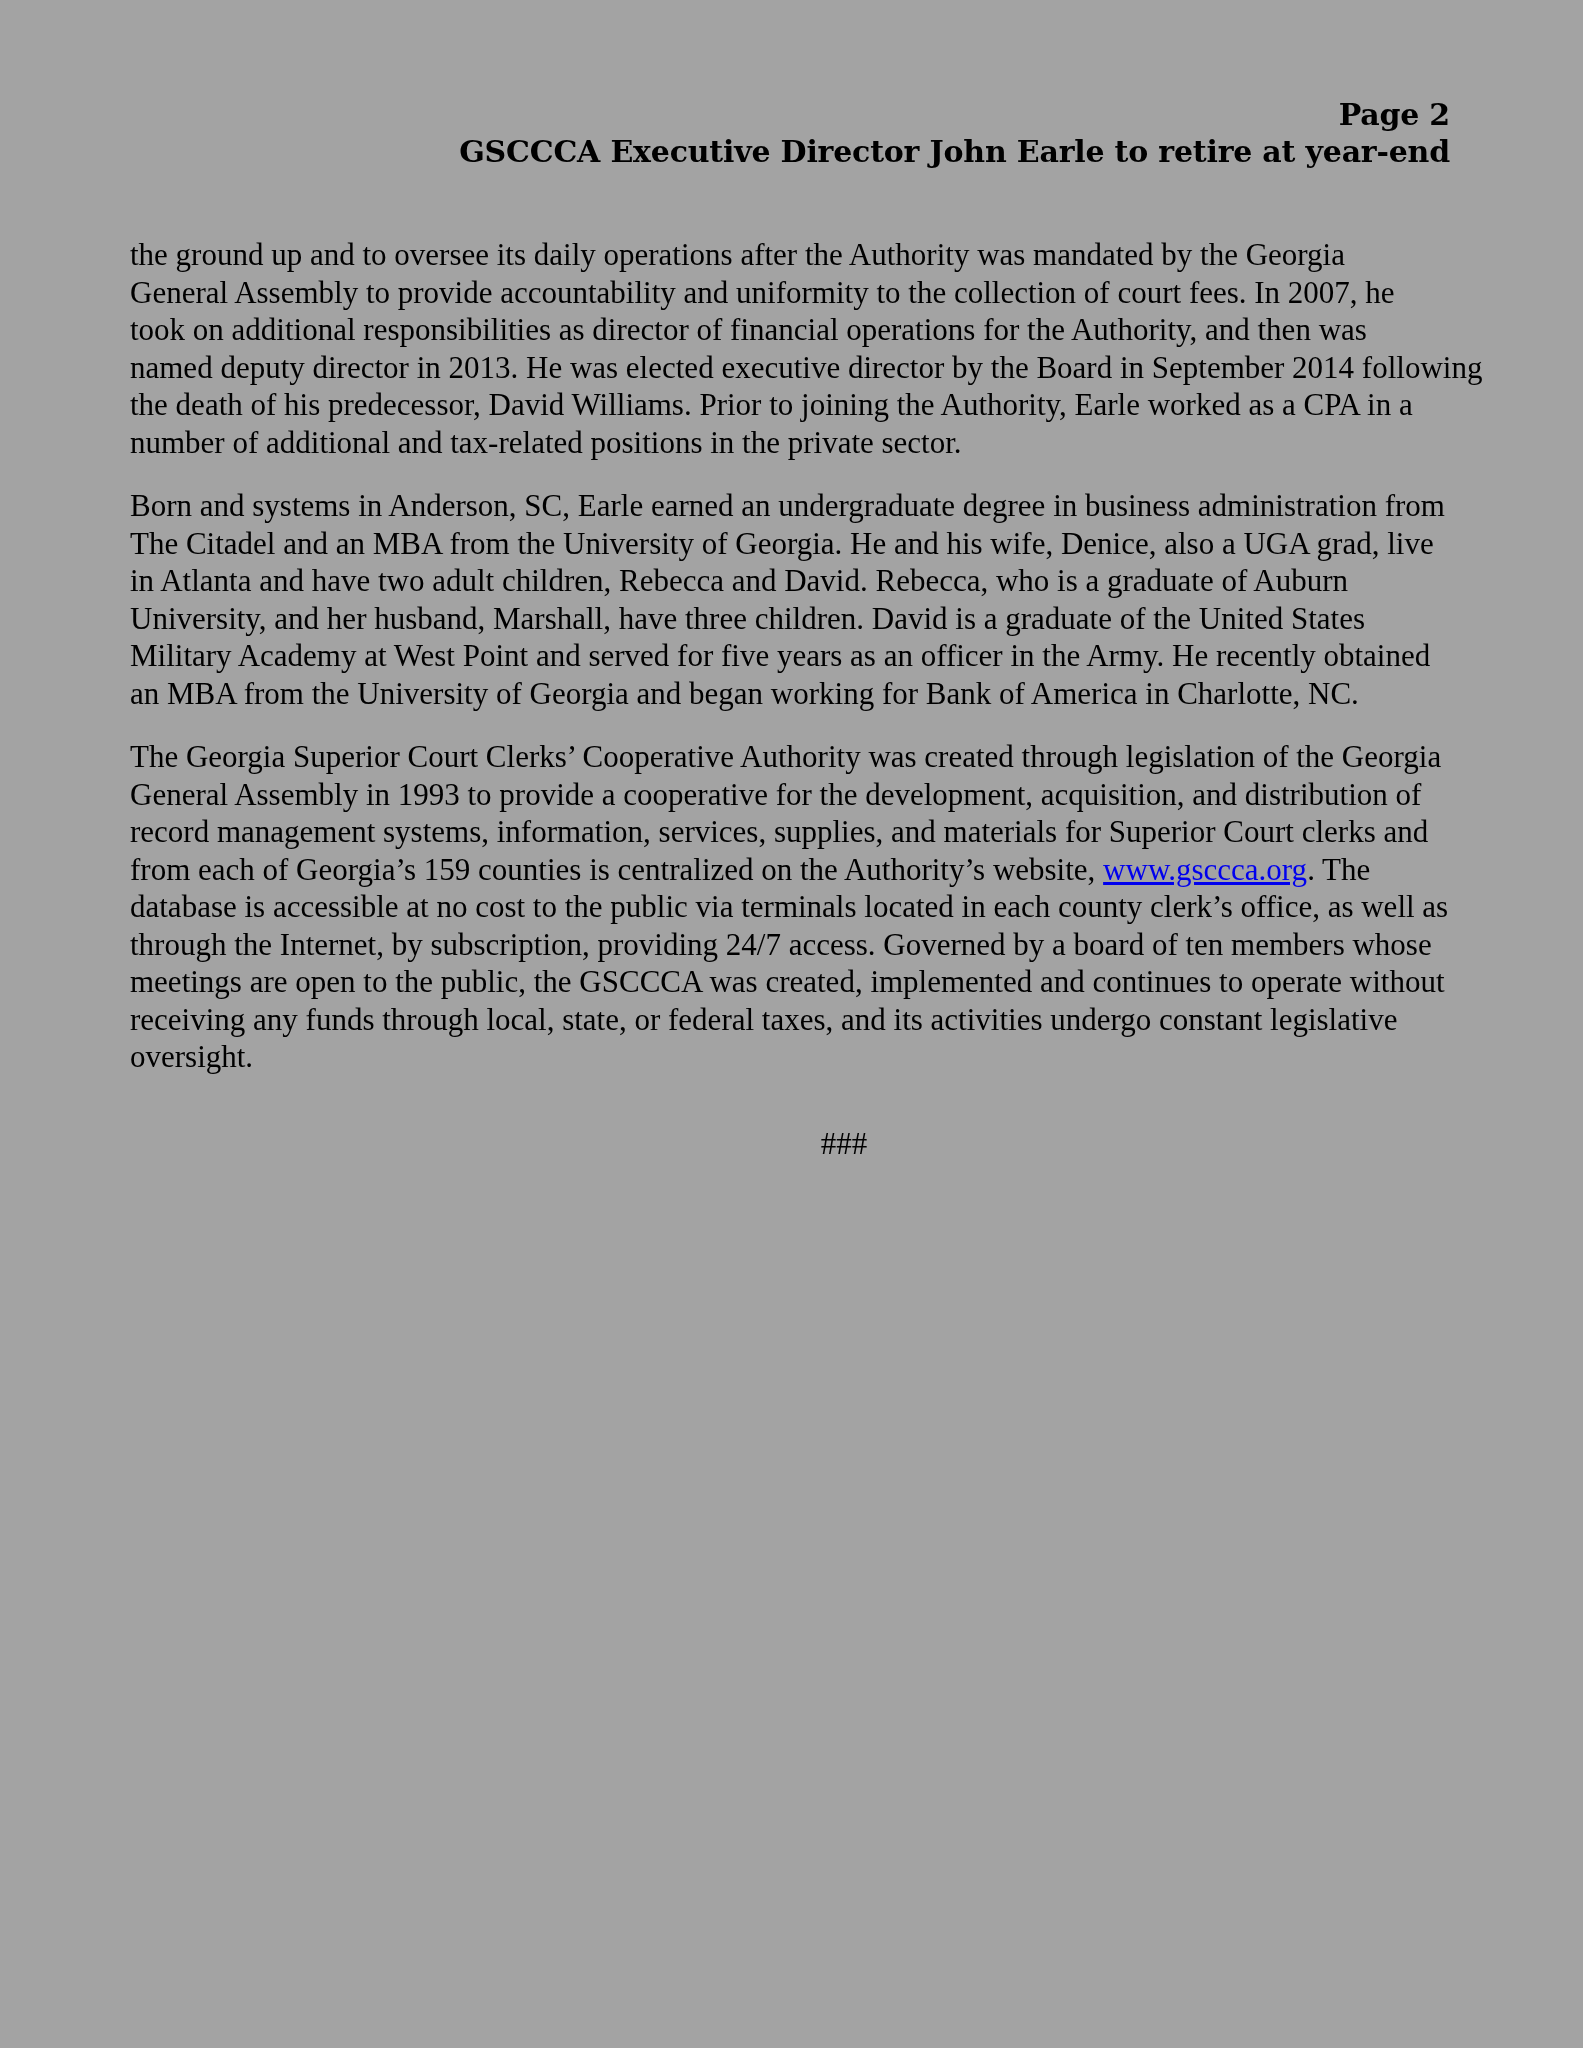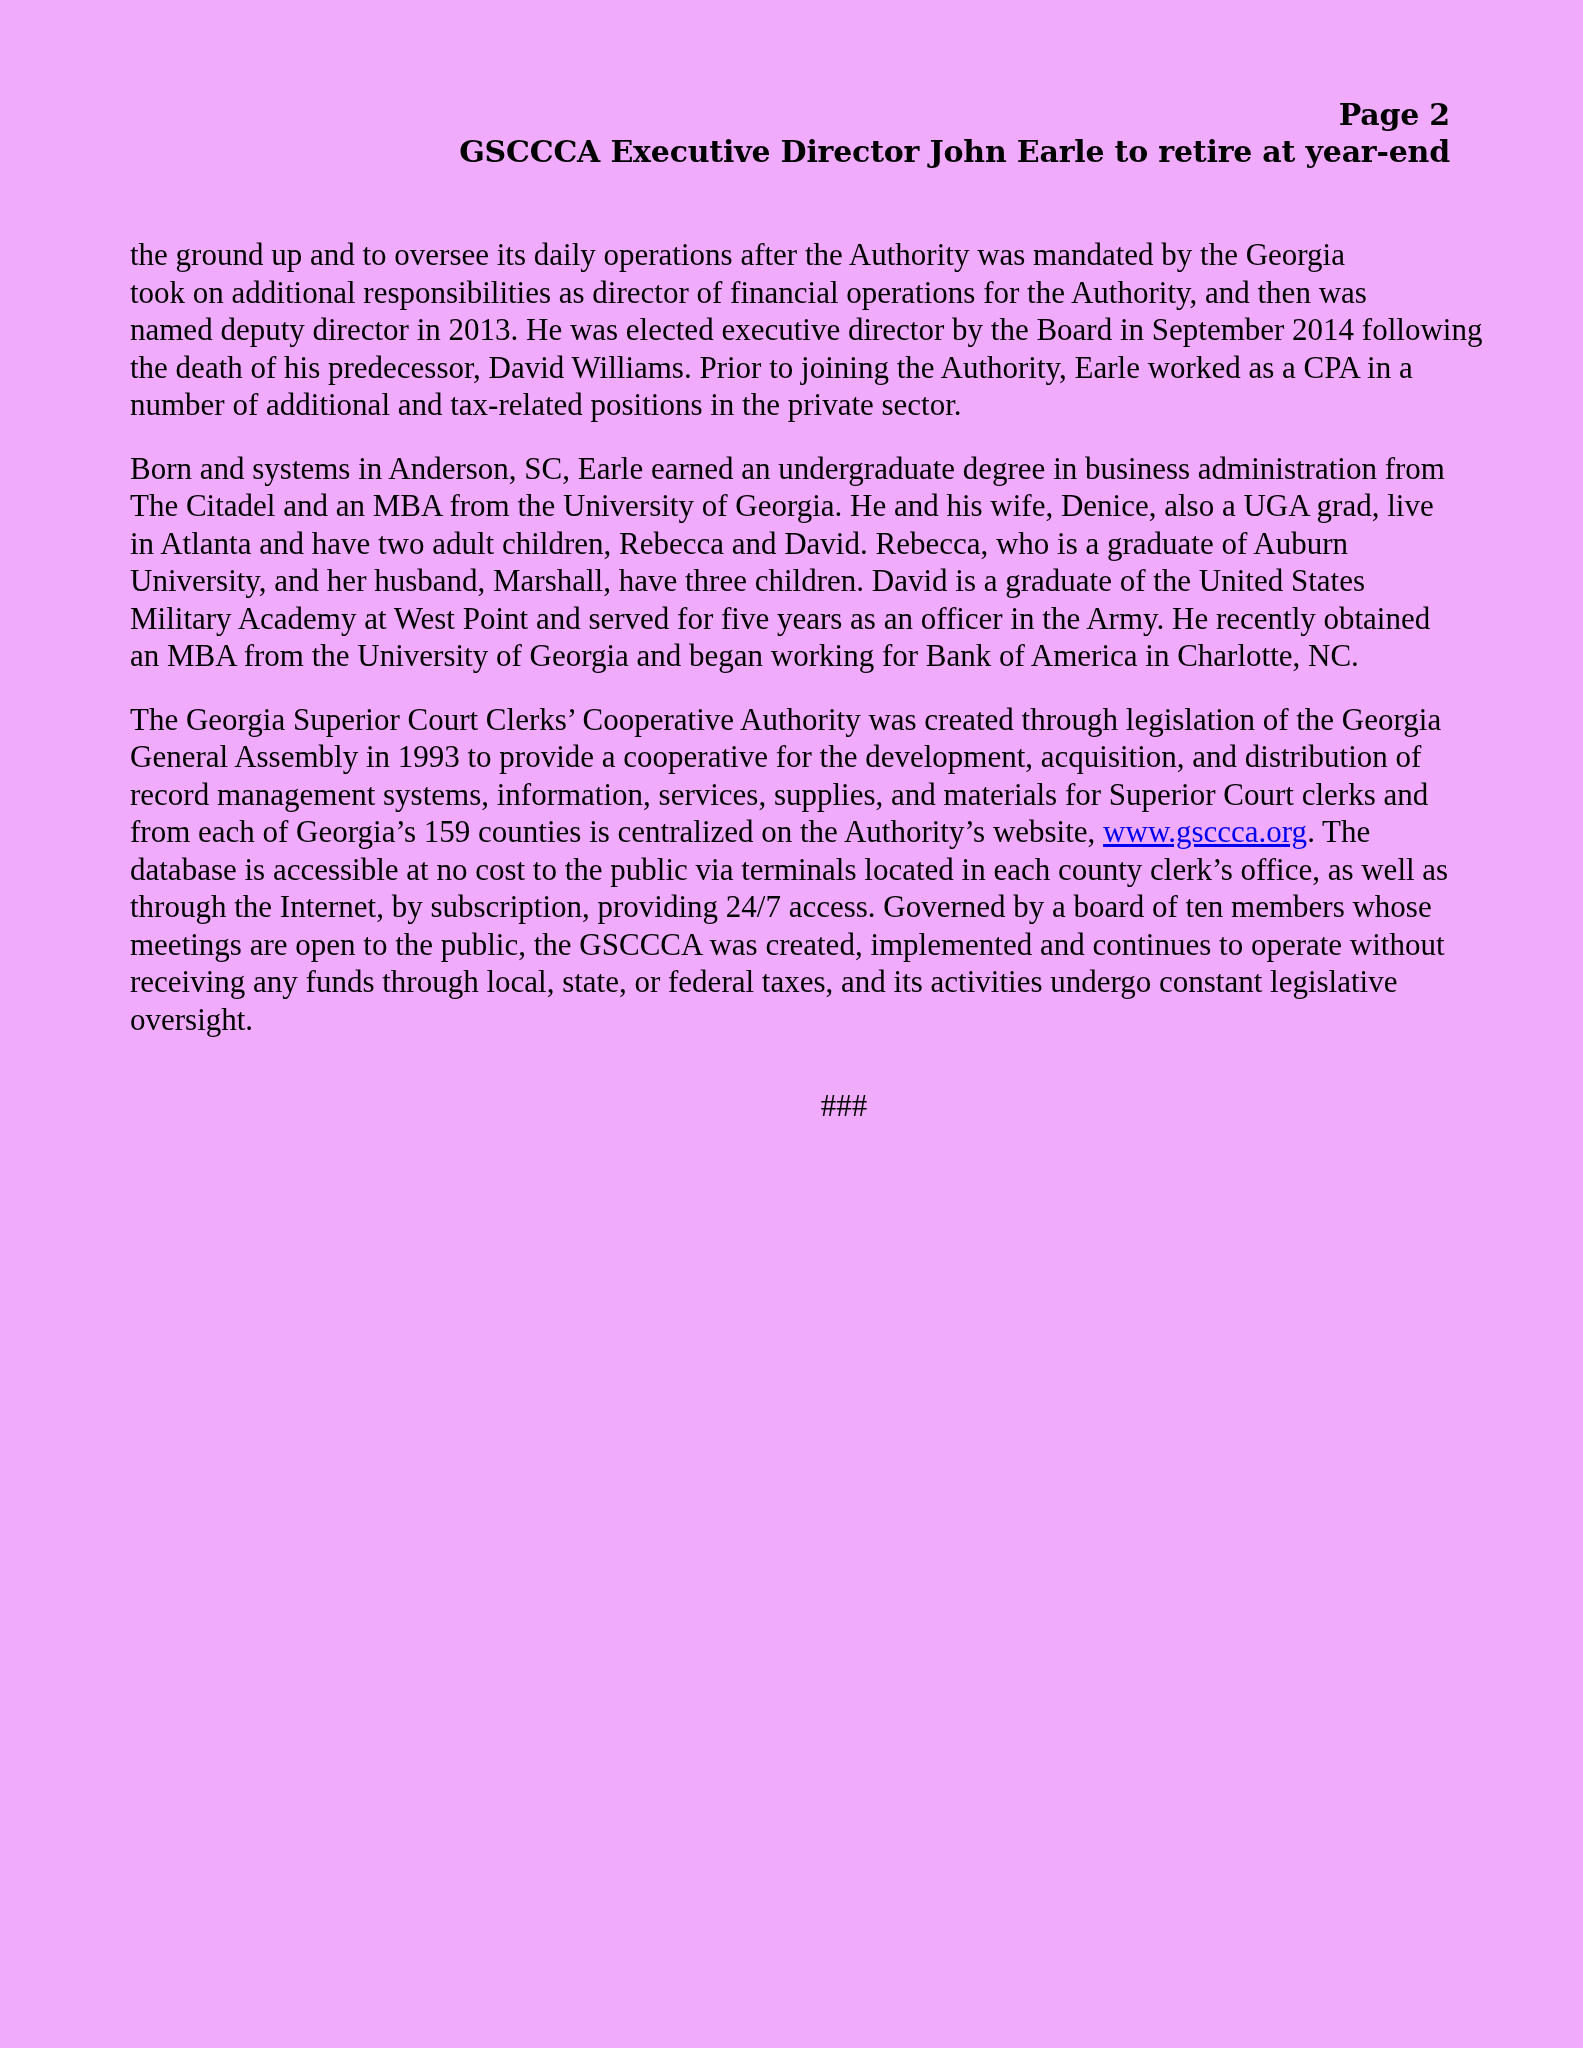--- a/index.html
+++ b/index.html
@@ -4,21 +4,21 @@
 <style>
   html, body {
     margin: 0;
     padding: 0;
     background: #ffffff;
   }
   .page {
     position: relative;
     width: 1583px;
     height: 2048px;
-    background: #f0abfc;
+    background: #a3a3a3;
     color: #000000;
     font-family: "Liberation Serif", serif;
     overflow: hidden;
   }
   .doc-header {
     position: absolute;
     top: 96px;
     left: 130px;
     right: 133px;
     text-align: right;
@@ -61,20 +61,21 @@
 <div class="page">
 
   <header class="doc-header">
     <div class="header-line">Page 2</div>
     <div class="header-line">GSCCCA Executive Director John Earle to retire at year-end</div>
   </header>
 
   <main class="doc-body" id="body-root">
       <div class="para">
         <div class="text-line"><span>the ground up and to oversee its daily operations after the Authority was mandated by the Georgia</span></div>
+        <div class="text-line"><span>General Assembly to provide accountability and uniformity to the collection of court fees. In 2007, he</span></div>
         <div class="text-line"><span>took on additional responsibilities as director of financial operations for the Authority, and then was</span></div>
         <div class="text-line"><span>named deputy director in 2013. He was elected executive director by the Board in September 2014 following</span></div>
         <div class="text-line"><span>the death of his predecessor, David Williams. Prior to joining the Authority, Earle worked as a CPA in a</span></div>
         <div class="text-line"><span>number of additional and tax-related positions in the private sector.</span></div>
       </div>
       <div class="para">
         <div class="text-line"><span>Born and systems in Anderson, SC, Earle earned an undergraduate degree in business administration from</span></div>
         <div class="text-line"><span>The Citadel and an MBA from the University of Georgia. He and his wife, Denice, also a UGA grad, live</span></div>
         <div class="text-line"><span>in Atlanta and have two adult children, Rebecca and David. Rebecca, who is a graduate of Auburn</span></div>
         <div class="text-line"><span>University, and her husband, Marshall, have three children. David is a graduate of the United States</span></div>

